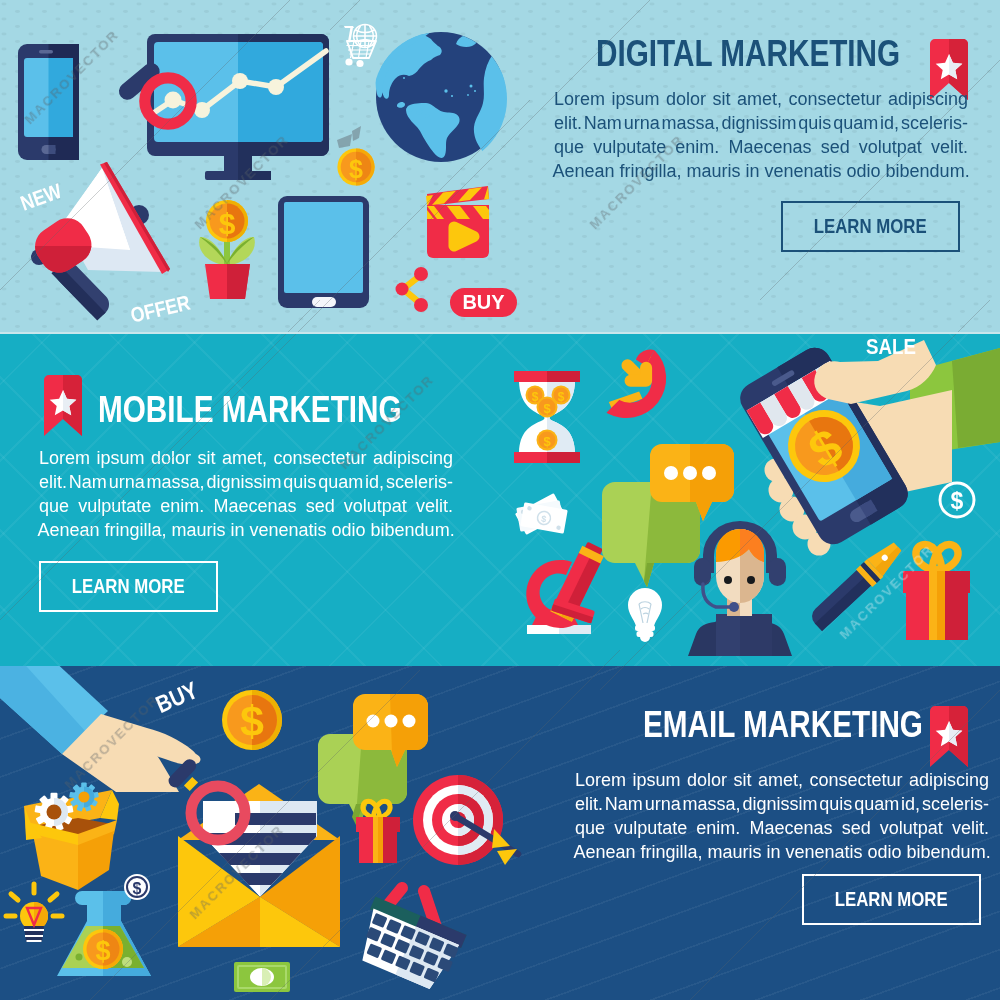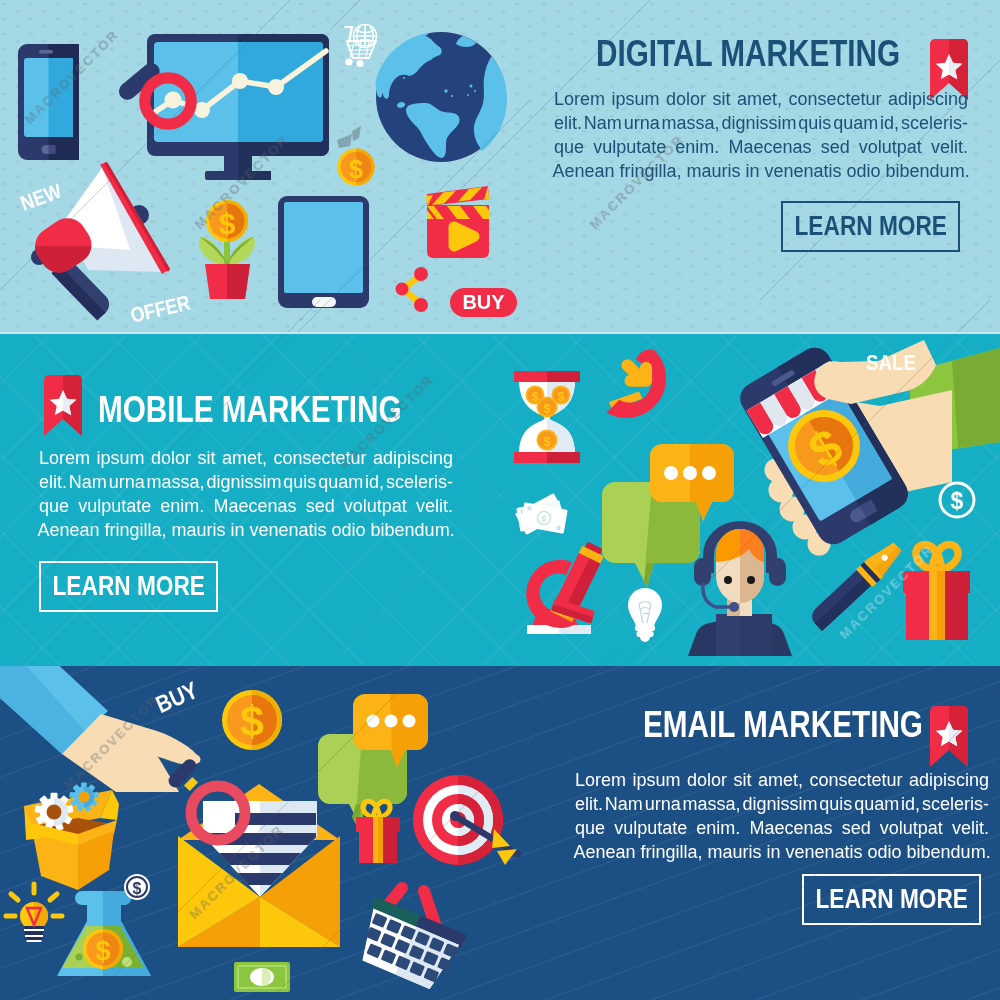--- a/index.html
+++ b/index.html
@@ -18,21 +18,21 @@
   .diag3{position:absolute;inset:-200px;
     background-image:repeating-linear-gradient(160deg, rgba(255,255,255,.055) 0 1.6px, rgba(255,255,255,0) 1.6px 36px);}
 
   .copy{position:absolute;}
   .ttl{font-weight:bold;font-size:36px;line-height:36px;white-space:nowrap;
        transform:scaleX(.825);transform-origin:left center;}
   .para{font-size:18px;line-height:24px;text-align:justify;width:414px;margin-left:8px;}
   .para .jline{display:flex;justify-content:space-between;height:24px;white-space:pre;}
   .para .jline.last{justify-content:center;}
   .btn{border:2.5px solid currentColor;display:flex;align-items:center;justify-content:center;
-       font-weight:bold;font-size:27px;width:179px;height:51px;box-sizing:border-box;}
+       font-weight:bold;font-size:20px;width:179px;height:51px;box-sizing:border-box;}
   .btn span{transform:scaleX(.84);display:block;white-space:nowrap;}
   .dark{color:#1b5179;}
   .wht{color:#ffffff;}
   svg{display:block;overflow:visible;}
   .coin-s{font-family:"Liberation Sans",sans-serif;font-weight:bold;fill:#fdc70c;text-anchor:middle;}
   .note-s{font-family:"Liberation Sans",sans-serif;font-weight:bold;fill:#cfe0ea;text-anchor:middle;}
   .pilltxt{font-family:"Liberation Sans",sans-serif;font-size:20px;font-weight:bold;fill:#fff;text-anchor:middle;}
   .abs{position:absolute;}
   .lbl{position:absolute;color:#fff;font-weight:bold;white-space:nowrap;}
   .lbl span{display:block;transform:scaleX(.85);transform-origin:left center;}
@@ -519,21 +519,21 @@
     <text x="457" y="177" style="font-size:23px;fill:#fff" class="coin-s">$</text>
   </g>
 </svg>
 
 <svg class="abs" style="left:44px;top:43px" width="40" height="62">
       <path d="M0 5a5 5 0 0 1 5-5h28a5 5 0 0 1 5 5v56l-19-17-19 17z" fill="#f02c47"></path>
       <path d="M19 0h14a5 5 0 0 1 5 5v56l-19-17z" fill="#d62239"></path>
       <polygon points="19,15 22.9,23.7 32.3,24.7 25.3,31 27.2,40.3 19,35.6 10.8,40.3 12.7,31 5.7,24.7 15.1,23.7" fill="#ffffff"></polygon>
       <polygon points="19,15 22.9,23.7 32.3,24.7 25.3,31 27.2,40.3 19,35.6" fill="#e8eef4"></polygon>
     </svg>
-    <div class="lbl" style="left:866px;top:18px;font-size:22px;">
+    <div class="lbl" style="left:866px;top:2px;font-size:22px;">
         <span>SALE</span>
       </div>
     <div class="copy" style="left:31px;top:60px;">
       <div class="ttl wht" style="margin-left:67px;">MOBILE MARKETING</div>
       <div class="para wht" style="margin-top:18px;">
           <div class="jline"><span>Lorem</span><span>ipsum</span><span>dolor</span><span>sit</span><span>amet,</span><span>consectetur</span><span>adipiscing</span></div>
           <div class="jline"><span>elit.</span><span>Nam</span><span>urna</span><span>massa,</span><span>dignissim</span><span>quis</span><span>quam</span><span>id,</span><span>sceleris-</span></div>
           <div class="jline"><span>que</span><span>vulputate</span><span>enim.</span><span>Maecenas</span><span>sed</span><span>volutpat</span><span>velit.</span></div>
           <div class="jline last">Aenean fringilla, mauris in venenatis odio bibendum.</div>
         </div>

